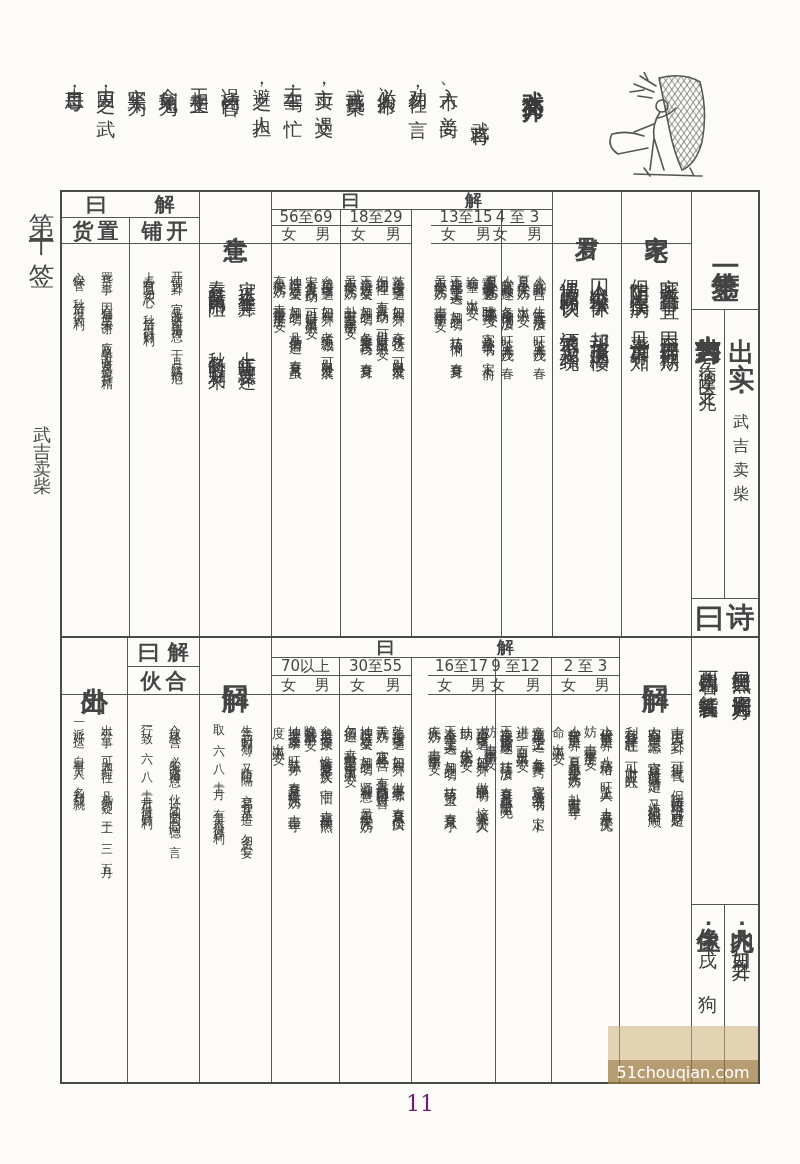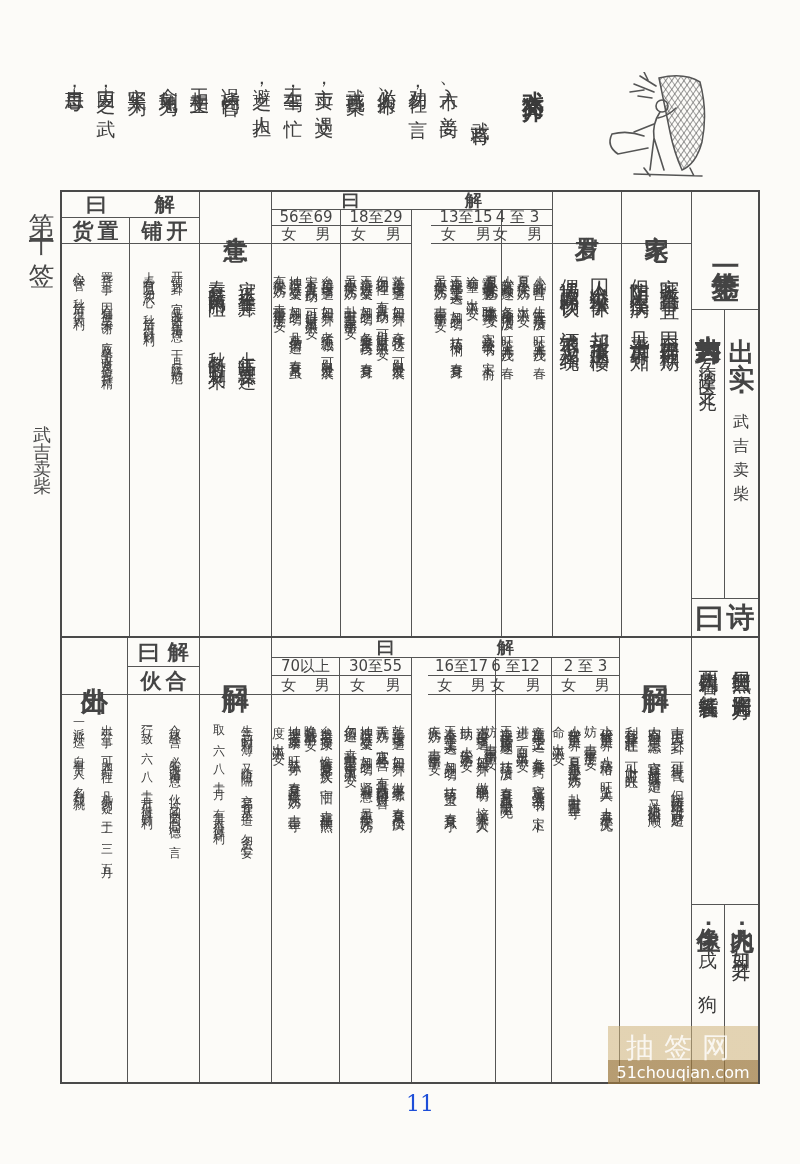--- a/index.html
+++ b/index.html
@@ -91,21 +91,21 @@
 .by-r{top:20px;height:18px;} .by-g{top:38px;height:19px;} .by-b{top:57px;height:387px;}
 .bt-home-h{left:558px;top:0;width:72px;height:57px;}
 .bt-home-c{left:558px;top:57px;width:72px;height:387px;}
 .bt-poem{left:630px;top:0;width:66px;height:267px;}
 .bt-zod{left:630px;top:267px;width:33px;height:177px;}
 .bt-omen{left:663px;top:267px;width:33px;height:177px;}
 .om-label{font-size:24px;line-height:31px;margin-top:4px;}
 .om-value{writing-mode:vertical-rl;white-space:nowrap;font-size:19px;line-height:31px;letter-spacing:4px;margin-top:2px;color:#3b3b3b;}
 .zod-value{letter-spacing:45px;}
 
-.page-num{position:absolute;left:406px;top:1091px;font-family:"DejaVu Serif",serif;font-size:22px;color:#1d4ed8;}
+.page-num{position:absolute;left:406px;top:1091px;font-family:"DejaVu Serif",serif;font-size:22px;color:#701a75;}
 
 .watermark{position:absolute;left:608px;top:1026px;width:150px;height:58px;z-index:5;
   background:linear-gradient(to bottom,rgba(206,178,122,0.55) 0%,rgba(206,178,122,0.55) 58%,rgba(156,120,62,0.72) 58%,rgba(156,120,62,0.72) 100%);}
 .wm-brand{position:absolute;left:0;top:3px;width:100%;text-align:center;font-size:28px;letter-spacing:10px;color:rgba(255,255,255,0.8);}
 .wm-url{position:absolute;left:0;top:37px;width:100%;text-align:center;font-size:16px;color:#ffffff;}
 </style>
 </head>
 <body>
 
 <div class="side-title v">第十一签</div>
@@ -363,21 +363,21 @@
   </div>
   <div class="cell nb age bage bx-c by-b">
     <div class="vt">
       <div>吉造步运亨通 如日东升 做事聪明 培养入学贵人</div>
       <div>扶助 小疾无妨平安</div>
       <div>玉造今年交上美运 如月之明 技巧贤玉 春夏月小</div>
       <div>疾无妨 吉星守命平安</div>
     </div>
   </div>
 
-  <div class="cell hcenter rng bx-d by-r">6 至12</div>
+  <div class="cell hcenter rng bx-d by-r">9 至12</div>
   <div class="cell hpair gen bx-d by-g">
     <span>女</span>
     <span>男</span>
   </div>
   <div class="cell nb age bage bx-d by-b">
     <div class="vt">
       <div>童造现年交上运 各事开窍 宜培养入学读书 定卜</div>
       <div>进步 而且出入平安</div>
       <div>玉造现年运度顺遂 技巧活泼 春夏月虽有小波阻无</div>
       <div>妨 吉星守命平安</div>
@@ -421,15 +421,14 @@
   </div>
   <div class="cell nr nb hcol bt-omen">
     <span class="hstack om-label">内兆：</span>
     <span class="om-value">如日之升</span>
   </div>
 </div>
 
 <div class="page-num">11</div>
 
 <div class="watermark">
-  <div class="wm-brand">抽签网</div>
   <div class="wm-url">51chouqian.com</div>
 </div>
 
 </body></html>

